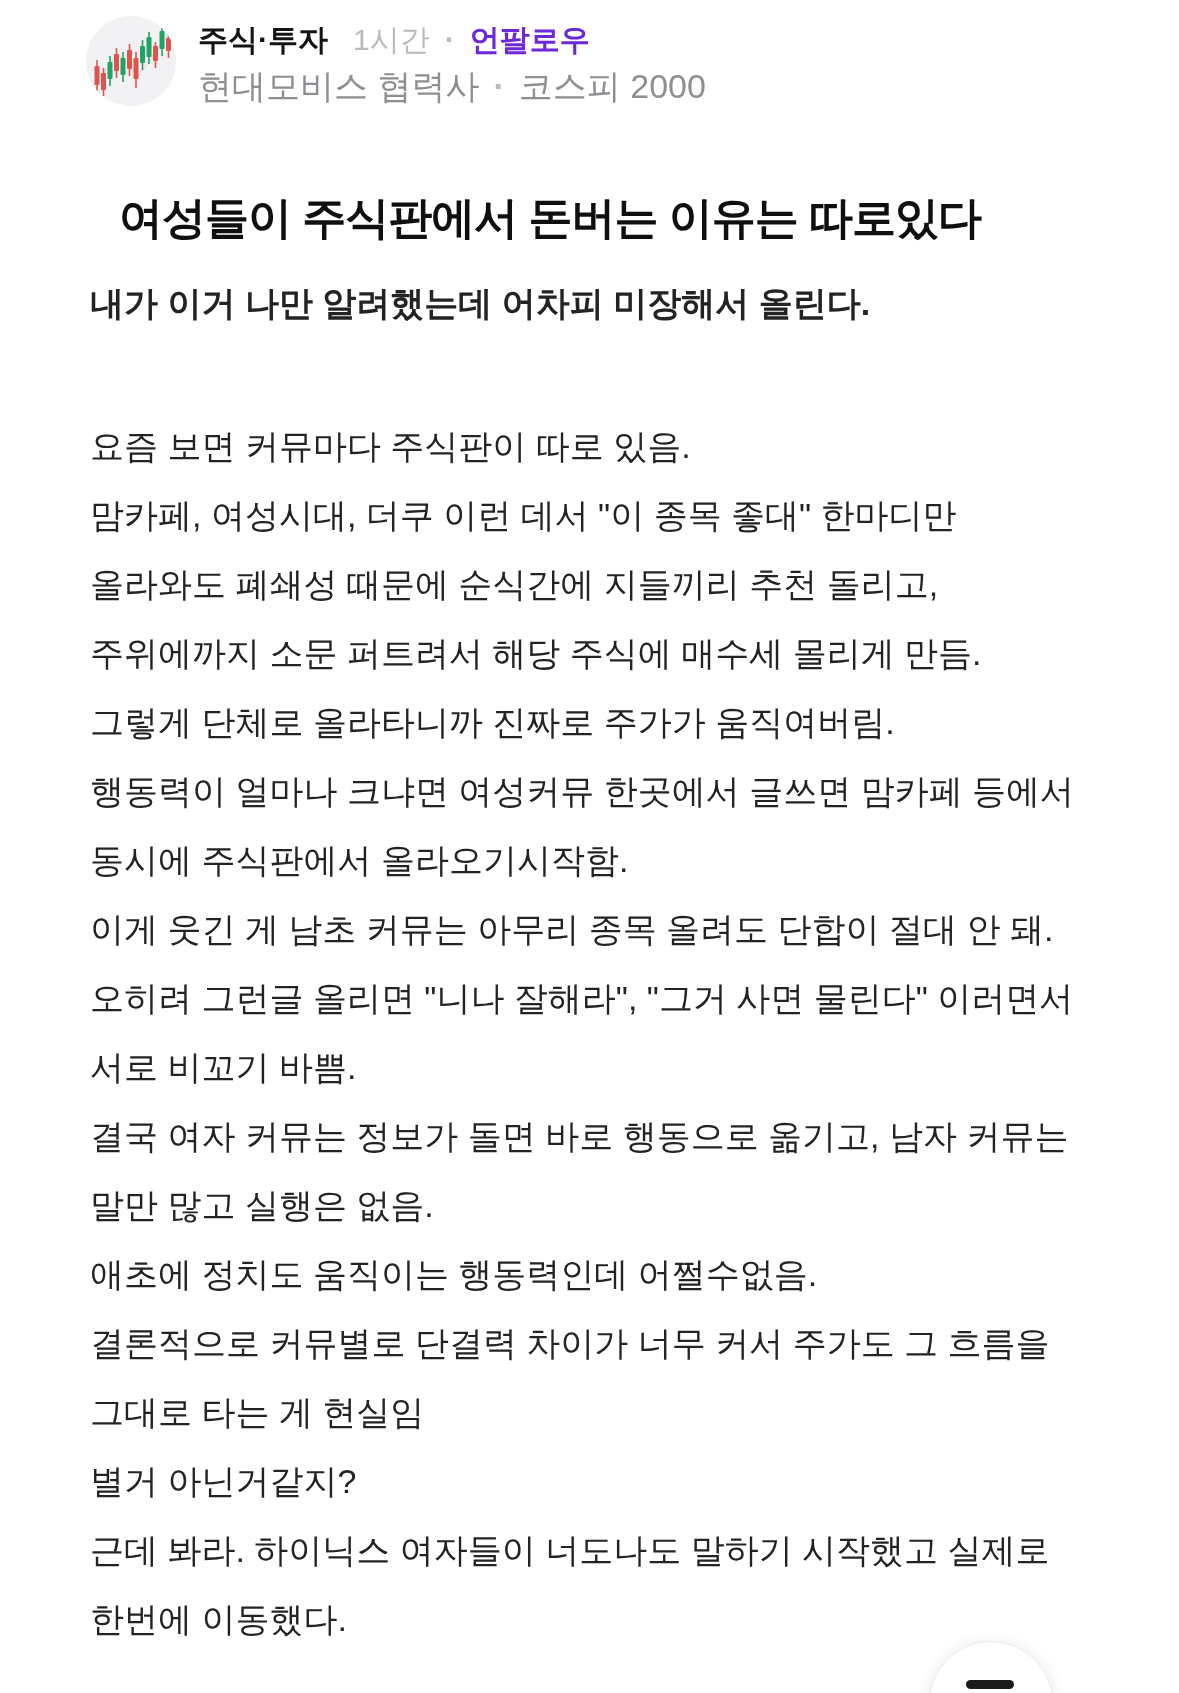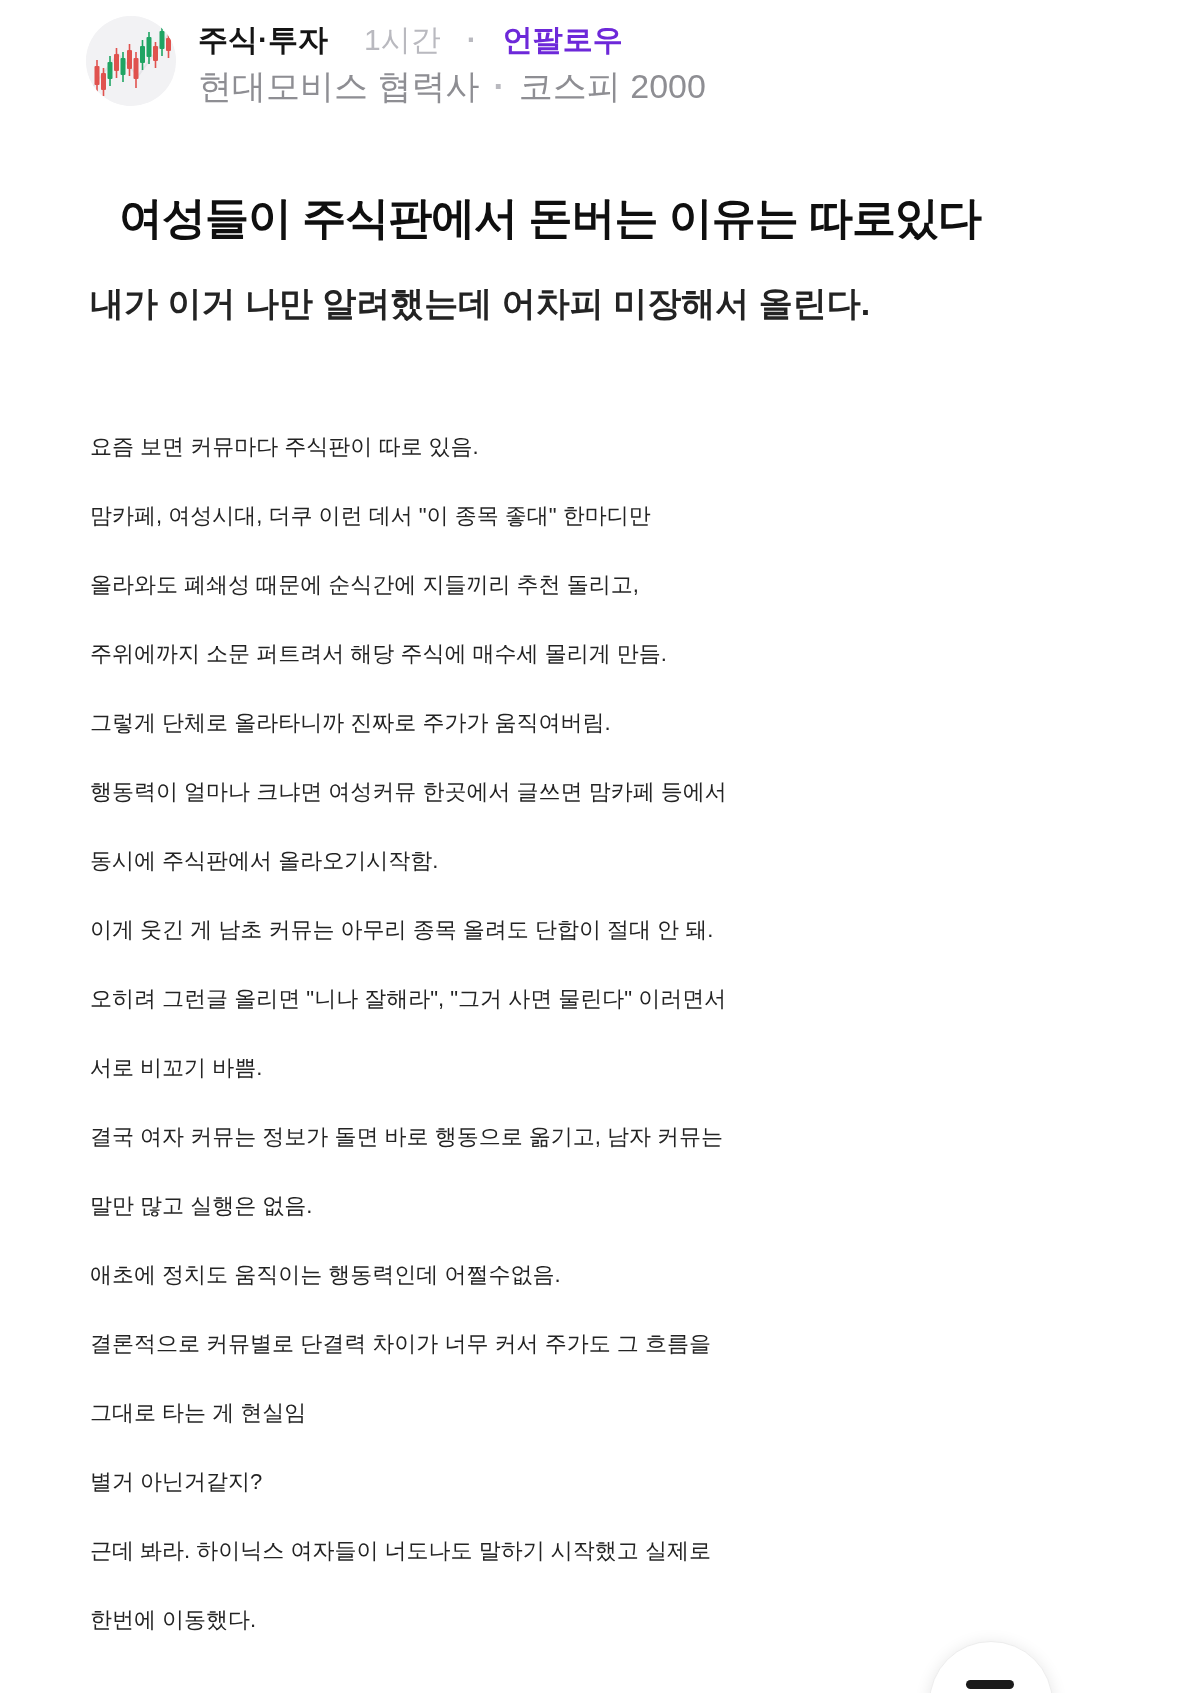--- a/index.html
+++ b/index.html
@@ -38,21 +38,21 @@
   .avatar svg { display: block; width: 90px; height: 90px; }
   .candle-up   { fill: var(--candle_up, #1fa463); }
   .candle-down { fill: var(--candle_down, #e0524e); }
   .wick-up   { stroke: var(--candle_up, #1fa463); stroke-width: 1.6; }
   .wick-down { stroke: var(--candle_down, #e0524e); stroke-width: 1.6; }
 
   .header-text { padding-top: 6px; }
   .row1 {
     display: flex;
     align-items: flex-end;
-    gap: 26px;
+    gap: 15px;
     font-size: 30px;
     line-height: 36px;
   }
   .author { font-weight: 700; color: #141414; cursor: pointer; }
   .time { color: var(--text_muted, #b9b9bf); font-weight: 400; margin-left: 10px; }
   .dot  { color: var(--text_muted, #b9b9bf); font-weight: 700; }
   .unfollow { font-weight: 700; color: #6d28d9; cursor: pointer; }
   .row2 {
     margin-top: 11px;
     display: flex;
@@ -85,21 +85,21 @@
     line-height: 44px;
     font-weight: 700;
     color: var(--text_primary, #232323);
     white-space: nowrap;
   }
   .body-lines {
     position: absolute;
     left: 90px;
     top: 412px;
     width: 1080px;
-    font-size: 22px;
+    font-size: 34px;
     font-weight: 500;
     color: var(--text_primary, #232323);
   }
   .body-lines p {
     line-height: 69px;
     height: 69px;
     white-space: nowrap;
   }
 
   

